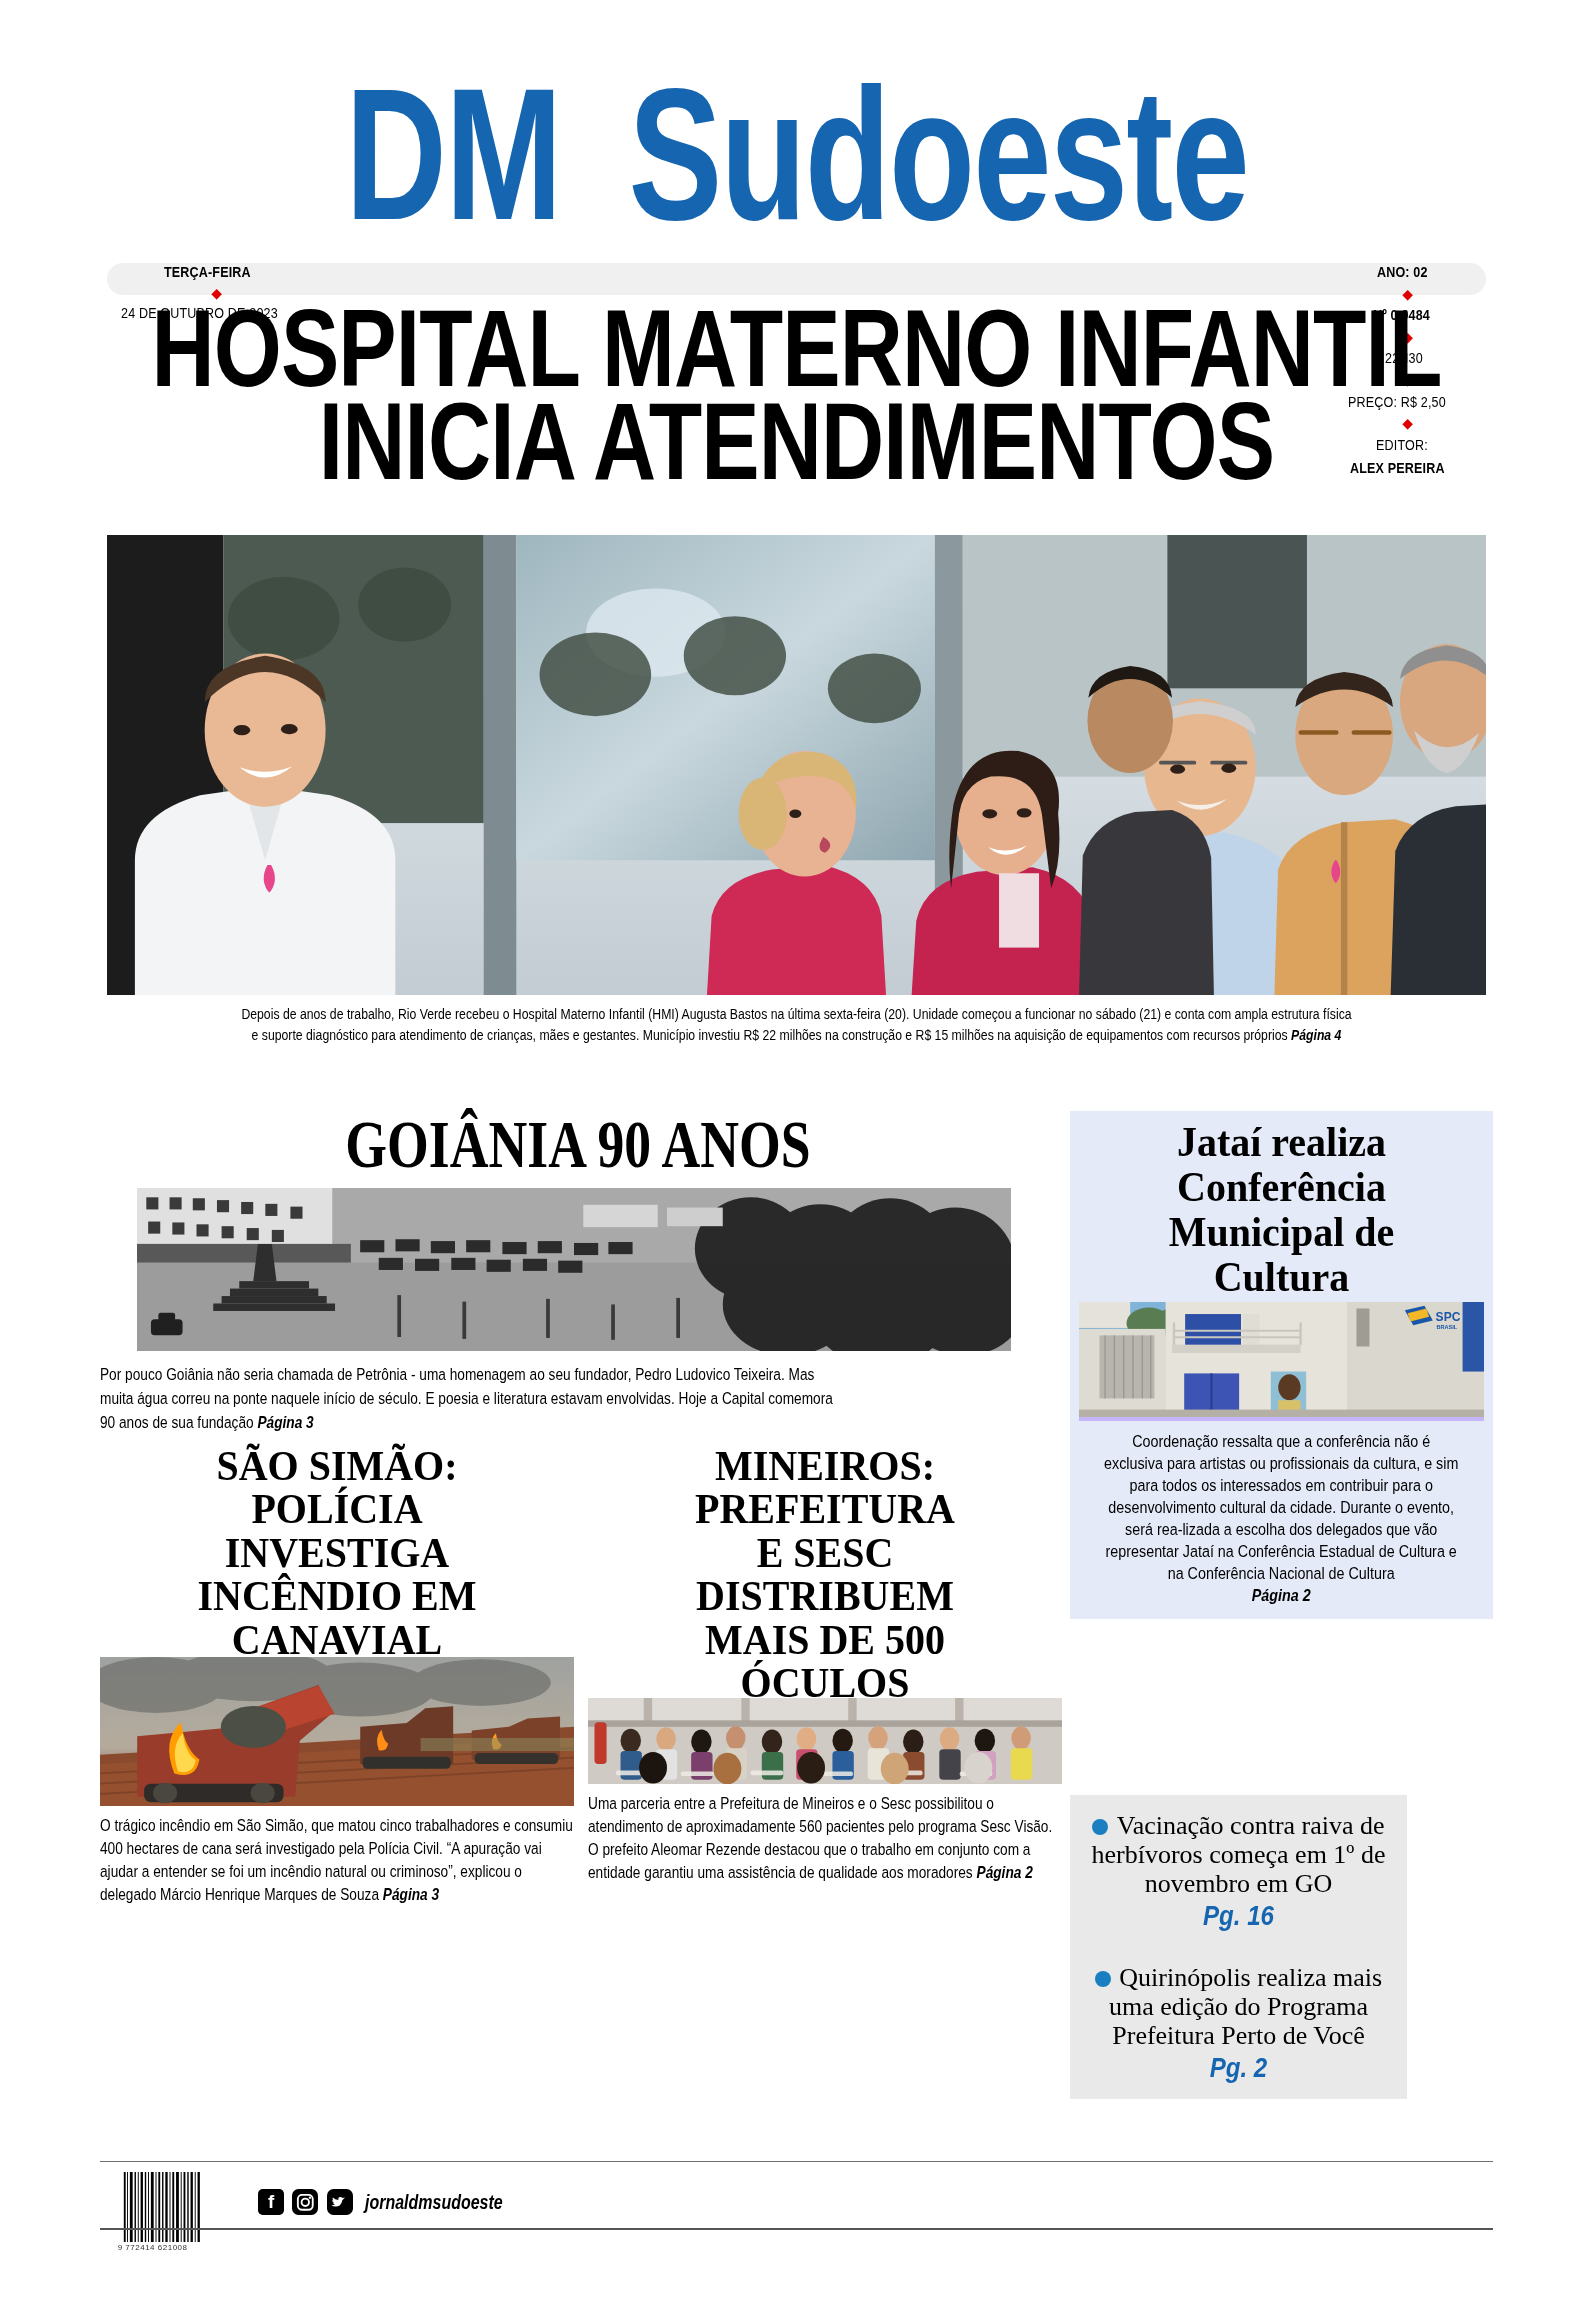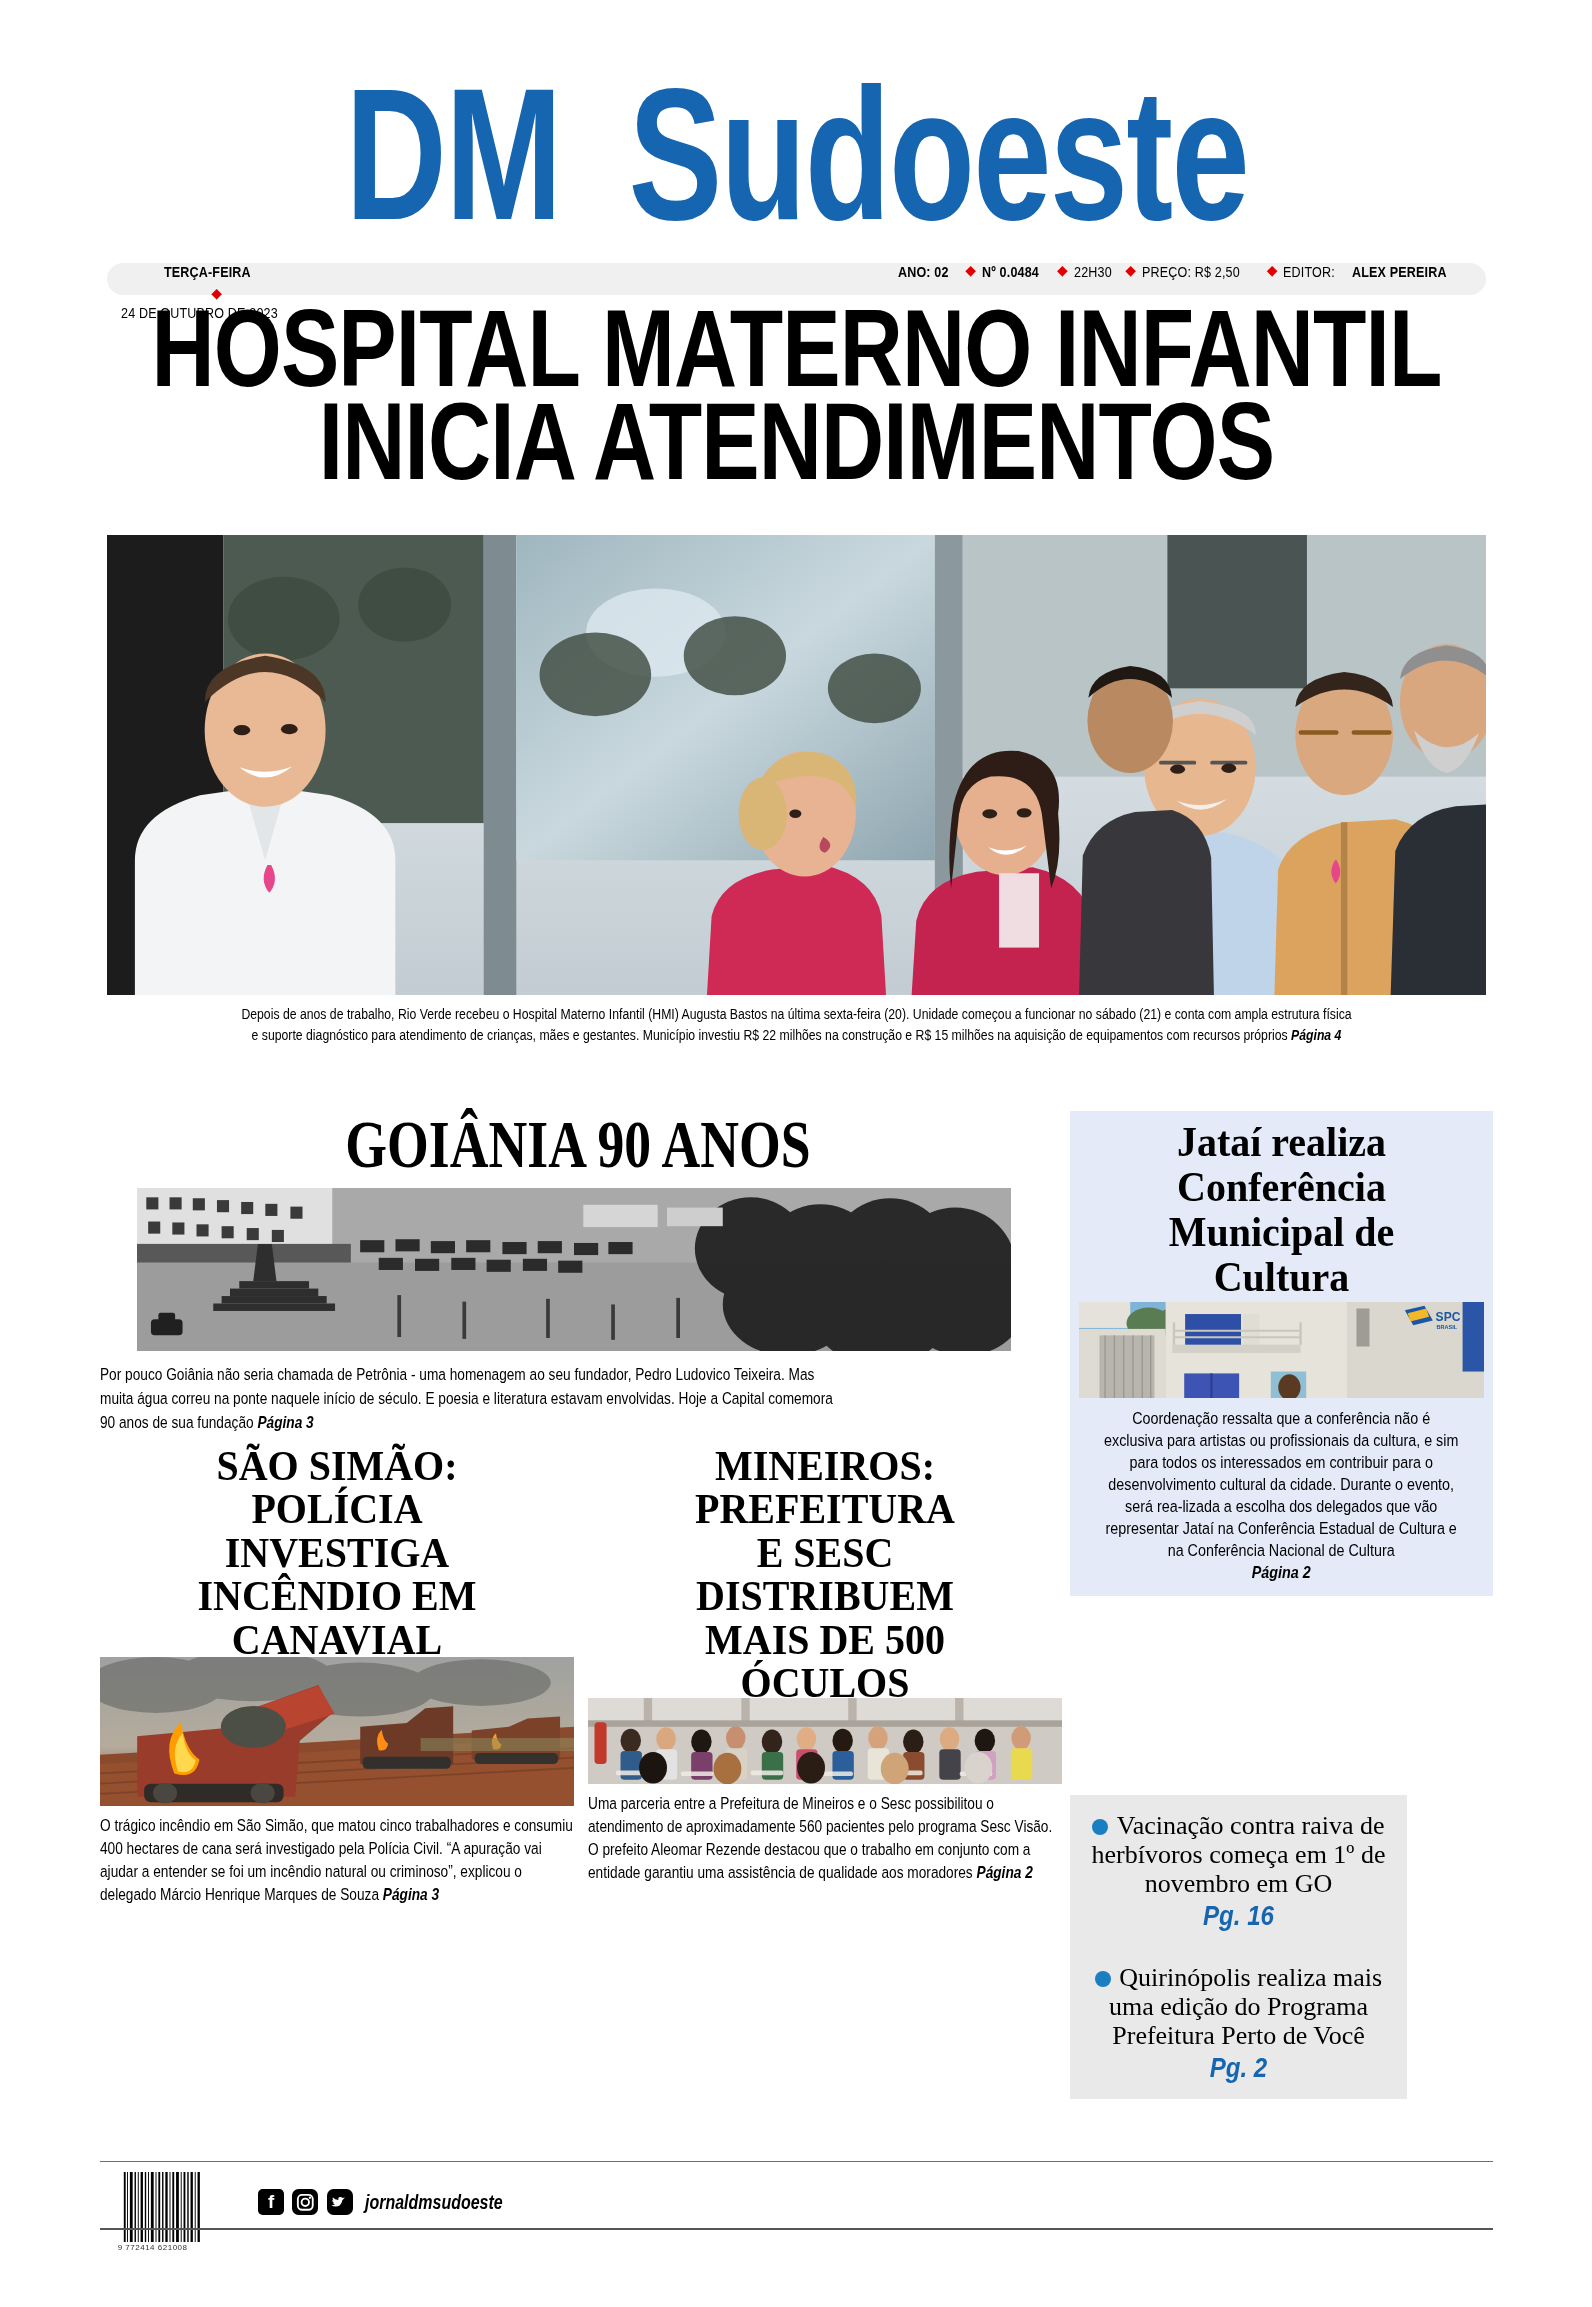--- a/index.html
+++ b/index.html
@@ -38,22 +38,22 @@
     background:#f0f0f0; border-radius:16px;
     display:flex; align-items:center;
   }
   .infobar-left {
     position:absolute; left:14px; top:0; height:32px;
     display:flex; align-items:center; gap:4.7px;
     font-size:15.3px; letter-spacing:0.2px;flex-direction:column;
   }
   .infobar-right {
     position:absolute; right:18.6px; top:0; height:44px;
-    display:flex; align-items:flex-start; gap:5.6px;
-    font-size:15.3px; letter-spacing:0.2px;
+    display:flex; align-items:center; gap:5.6px;
+    font-size:15.3px; letter-spacing:0.2px;flex-direction:column;
   }
   .ib-strong { font-weight:bold; transform:scaleX(0.82); transform-origin:left center; white-space:nowrap; }
   .ib-norm { font-weight:normal; transform:scaleX(0.82); transform-origin:left center; white-space:nowrap; }
   .diamond { color:#e00000; font-size:14px; line-height:1; }
 
   
   .main-headline {
     position:absolute; left:107px; top:300px; width:1379px;
     text-align:center;
   }
@@ -117,21 +117,21 @@
   }
   .sub-text b { font-style:italic; font-weight:bold; }
 
   
   .jatai-box { background:#e4eaf8; width:423px; padding:8.4px 9.3px 13px 9.3px; }
   .jatai-title {
     font-family:"Liberation Serif", serif; font-weight:bold;
     font-size:40px; line-height:43px; text-align:center;
     transform:scaleY(1.05); transform-origin:center top;
   }
-  .jatai-photo { margin-top:10.2px; width:405px; height:96px; overflow:hidden; margin-left:auto; margin-right:auto; background:#d946ef; }
+  .jatai-photo { margin-top:10.2px; width:405px; height:119px; overflow:hidden; margin-left:auto; margin-right:auto; background:#c4b5fd; }
   .jatai-text {
     margin-top:9.3px; font-size:16.3px; line-height:22px; text-align:center;
     transform:scaleX(0.88); transform-origin:center top;
   }
   .jatai-text b { font-style:italic; font-weight:bold; }
 
   
   .bullets-box {
     position:absolute; left:1070px; top:1795px; width:337px;
     background:#e9e9e9; padding:16px 13px 16px 13px;

